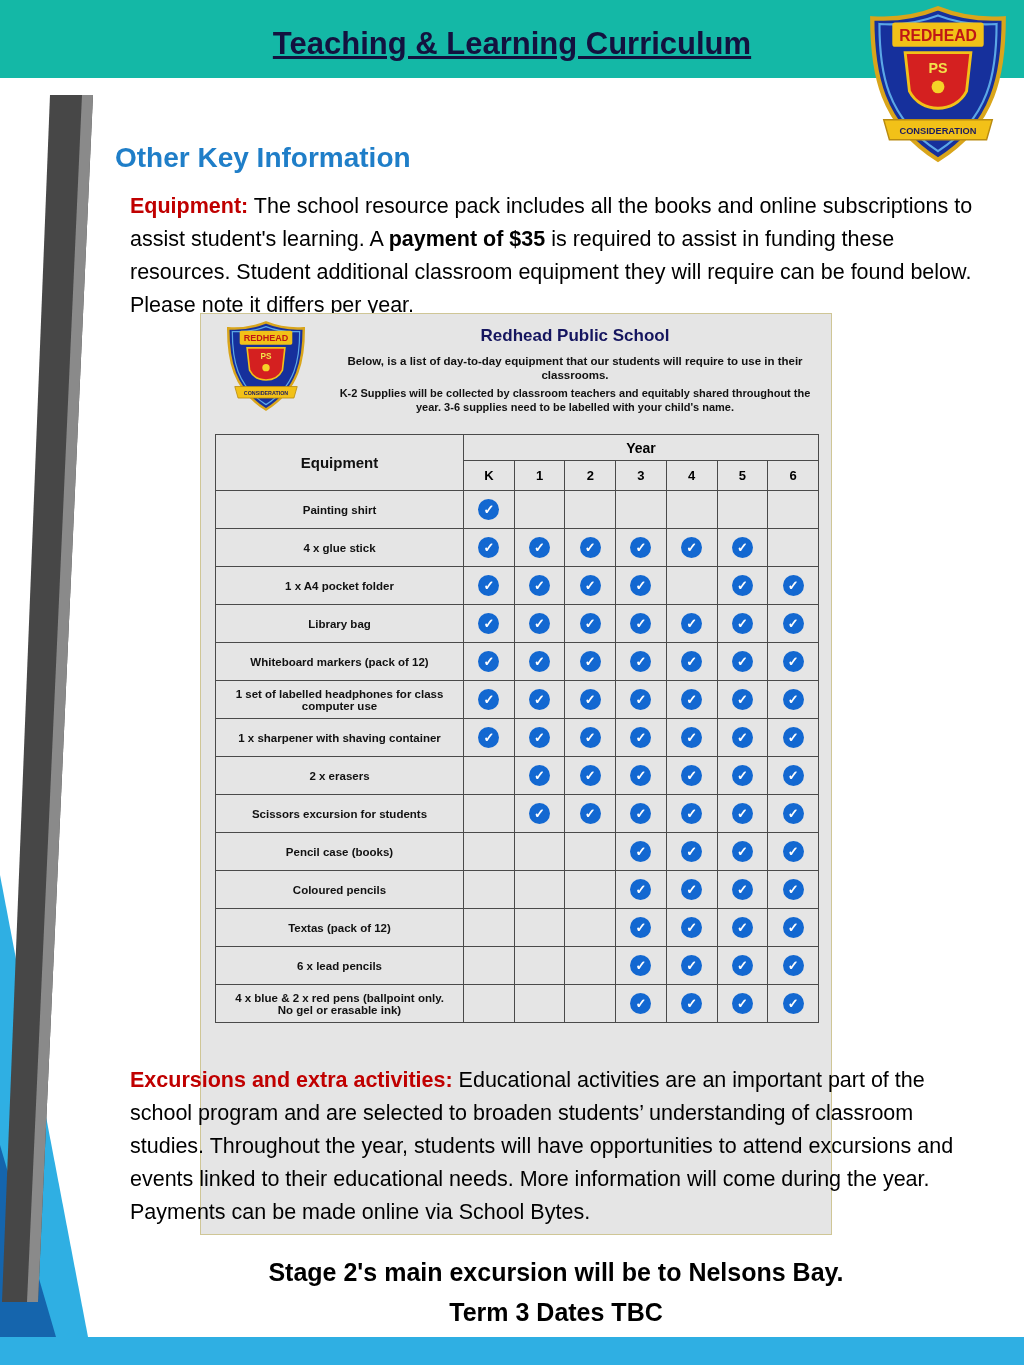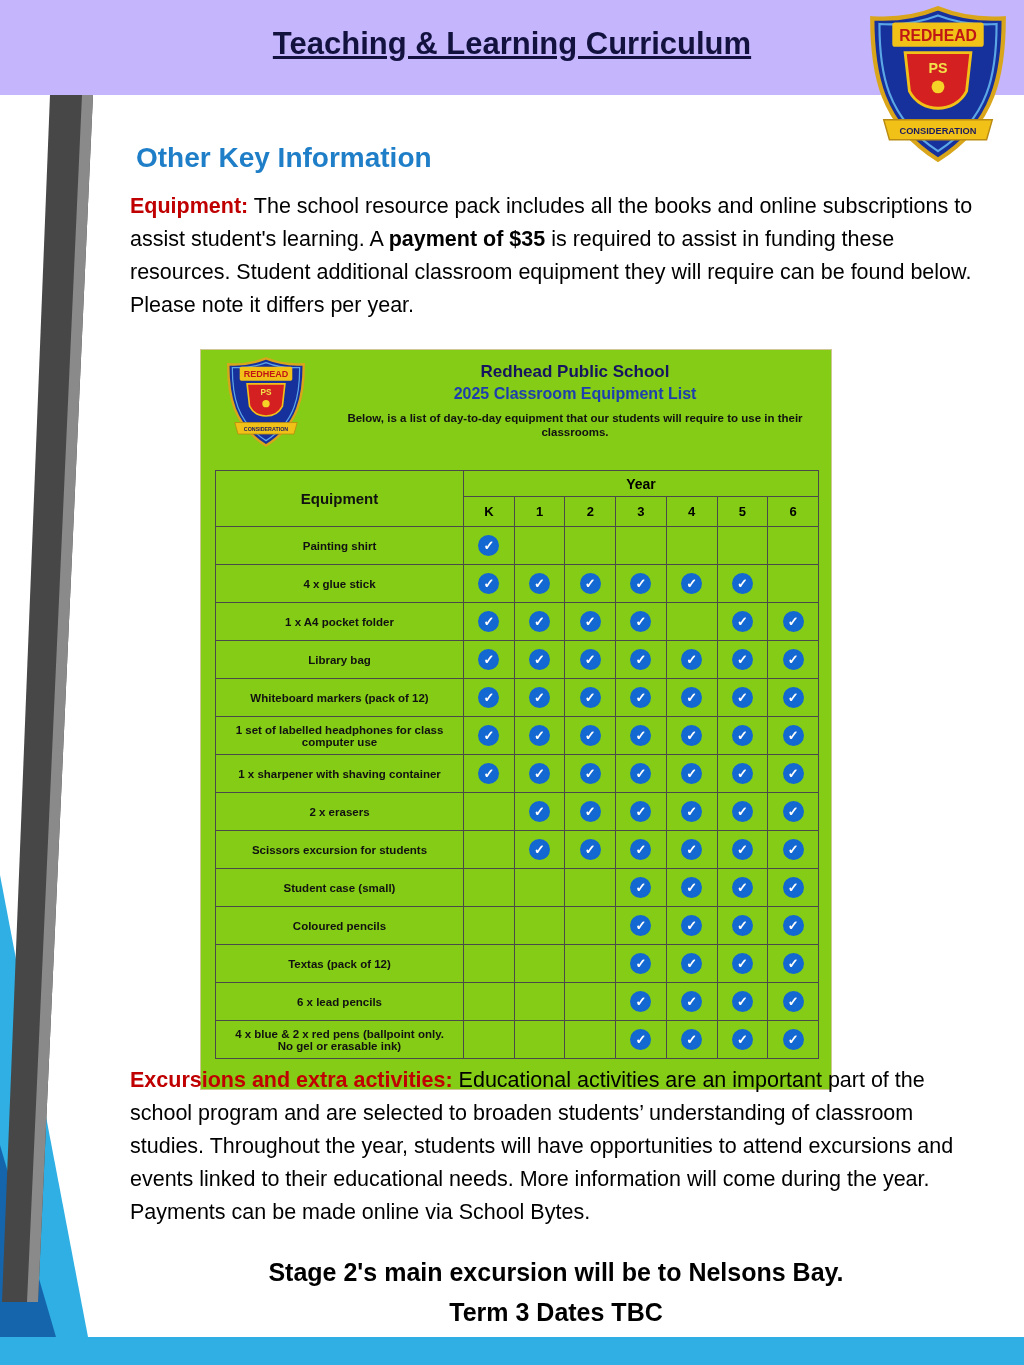--- a/index.html
+++ b/index.html
@@ -1,42 +1,42 @@
 <!DOCTYPE html>
 <html><head>
 <meta charset="utf-8">
 <style>
   * { margin:0; padding:0; box-sizing:border-box; }
   html,body { width:1024px; background:#ffffff; font-family:"Liberation Sans", sans-serif; }
   .slide { position:relative; width:1024px; height:1365px; overflow:hidden; background:#fff; }
 
   .bg-decor { position:absolute; left:0; top:0; width:1024px; height:1365px; }
 
-  .topbar { position:absolute; top:0; left:0; width:1024px; height:95px; background:#c4b5fd; }
+  .topbar { position:absolute; top:0; left:0; width:1024px; height:78px; background:#14b8a6; }
   .title { position:absolute; top:26px; left:0; width:1024px; text-align:center;
            font-size:31px; font-weight:bold; color:#13123F; text-decoration:underline; }
 
   .crest-large { position:absolute; top:4px; right:12px; width:148px; height:160px; }
   .crest-small { position:absolute; left:14px; top:6px; width:102px; height:92px; }
 
-  .heading { position:absolute; left:136px; top:142px; font-size:28px; font-weight:bold; color:#1F7EC8; }
+  .heading { position:absolute; left:115px; top:142px; font-size:28px; font-weight:bold; color:#1F7EC8; }
 
   .para { position:absolute; left:130px; width:852px; font-size:21.5px; line-height:33px; color:#000; }
   .para-equipment { top:190px; }
   .para-excursions { top:1064px; }
   .red-bold { color:#C00000; font-weight:bold; }
   .bold { font-weight:bold; }
 
   .center-line { position:absolute; left:130px; width:852px; text-align:center;
                  font-size:25px; font-weight:bold; color:#000; }
   .footer-line1 { top:1258px; }
   .footer-line2 { top:1298px; }
 
-  .equip-img { position:absolute; left:200px; top:313px; width:632px; height:741px;
-               background:#84cc16; border:1px solid #cfc696;margin-top:36px; }
+  .equip-img { position:absolute; left:200px; top:313px; width:632px; height:922px;
+               background:#e5e5e5; border:1px solid #cfc696; }
   .img-head { position:absolute; left:128px; top:12px; width:492px; text-align:center; }
   .img-school { font-size:17px; font-weight:bold; color:#15155F; }
   .img-title  { font-size:16px; font-weight:bold; color:#1D3FAE; margin-top:3px; }
   .img-desc   { font-size:11.5px; font-weight:bold; color:#111; margin-top:8px; line-height:14px; }
   .img-desc2  { font-size:11px; font-weight:bold; color:#111; margin-top:4px; line-height:14px; }
 
   .equip-table { position:absolute; left:14px; top:120px; width:604px;
                  border-collapse:collapse; table-layout:fixed; }
   .equip-table th, .equip-table td { border:1px solid #4a4a4a; }
   .eq-head { width:248px; font-size:15px; font-weight:bold; color:#111; text-align:center; }
@@ -95,22 +95,22 @@
   <p class="para para-equipment"><span class="red-bold">Equipment:</span><span> The school resource pack includes all the books and online subscriptions to assist student's learning. A </span><span class="bold">payment of $35</span><span> is required to assist in funding these resources.  Student additional classroom equipment they will require can be found below.  Please note it differs per year.</span></p>
 
   <div class="equip-img">
     <div class="crest-small">
       <svg viewBox="0 0 100 112" width="100%" height="100%">
           <use href="#crest-symbol"></use>
         </svg>
     </div>
     <div class="img-head">
       <div class="img-school">Redhead Public School</div>
-      <div class="img-title">2025 Classroom Equipment List</div>
       <div class="img-desc">Below, is a list of day-to-day equipment that our students will require to use in their classrooms.</div>
+      <div class="img-desc2">K-2 Supplies will be collected by classroom teachers and equitably shared throughout the year.  3-6 supplies need to be labelled with your child's name.</div>
     </div>
 
     <table class="equip-table">
       <colgroup>
           <col style="width:248px">
         </colgroup>
       <thead>
         <tr>
           <th class="eq-head" rowspan="2">Equipment</th>
           <th class="year-head" colspan="7">Year</th>
@@ -210,21 +210,21 @@
             <td class="eq-label">Scissors excursion for students</td>
             <td class="eq-check-cell"></td>
             <td class="eq-check-cell"><span class="check-badge">✓</span></td>
             <td class="eq-check-cell"><span class="check-badge">✓</span></td>
             <td class="eq-check-cell"><span class="check-badge">✓</span></td>
             <td class="eq-check-cell"><span class="check-badge">✓</span></td>
             <td class="eq-check-cell"><span class="check-badge">✓</span></td>
             <td class="eq-check-cell"><span class="check-badge">✓</span></td>
           </tr>
           <tr>
-            <td class="eq-label">Student case (small)</td>
+            <td class="eq-label">Pencil case (books)</td>
             <td class="eq-check-cell"></td>
             <td class="eq-check-cell"></td>
             <td class="eq-check-cell"></td>
             <td class="eq-check-cell"><span class="check-badge">✓</span></td>
             <td class="eq-check-cell"><span class="check-badge">✓</span></td>
             <td class="eq-check-cell"><span class="check-badge">✓</span></td>
             <td class="eq-check-cell"><span class="check-badge">✓</span></td>
           </tr>
           <tr>
             <td class="eq-label">Coloured pencils</td>

